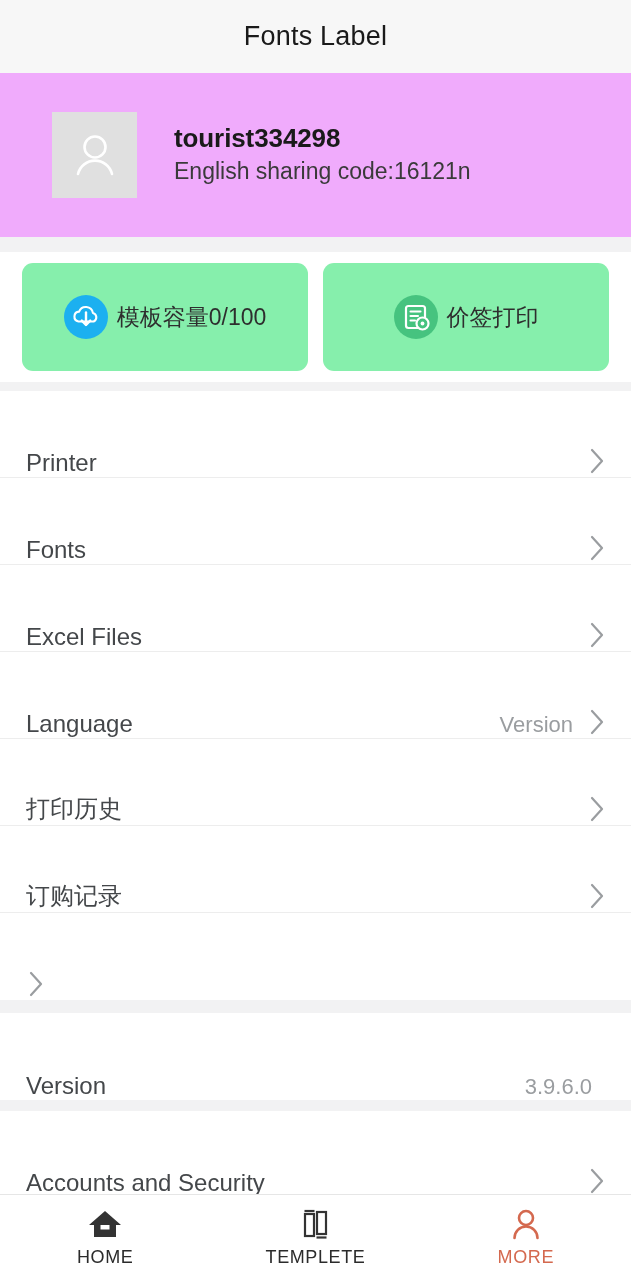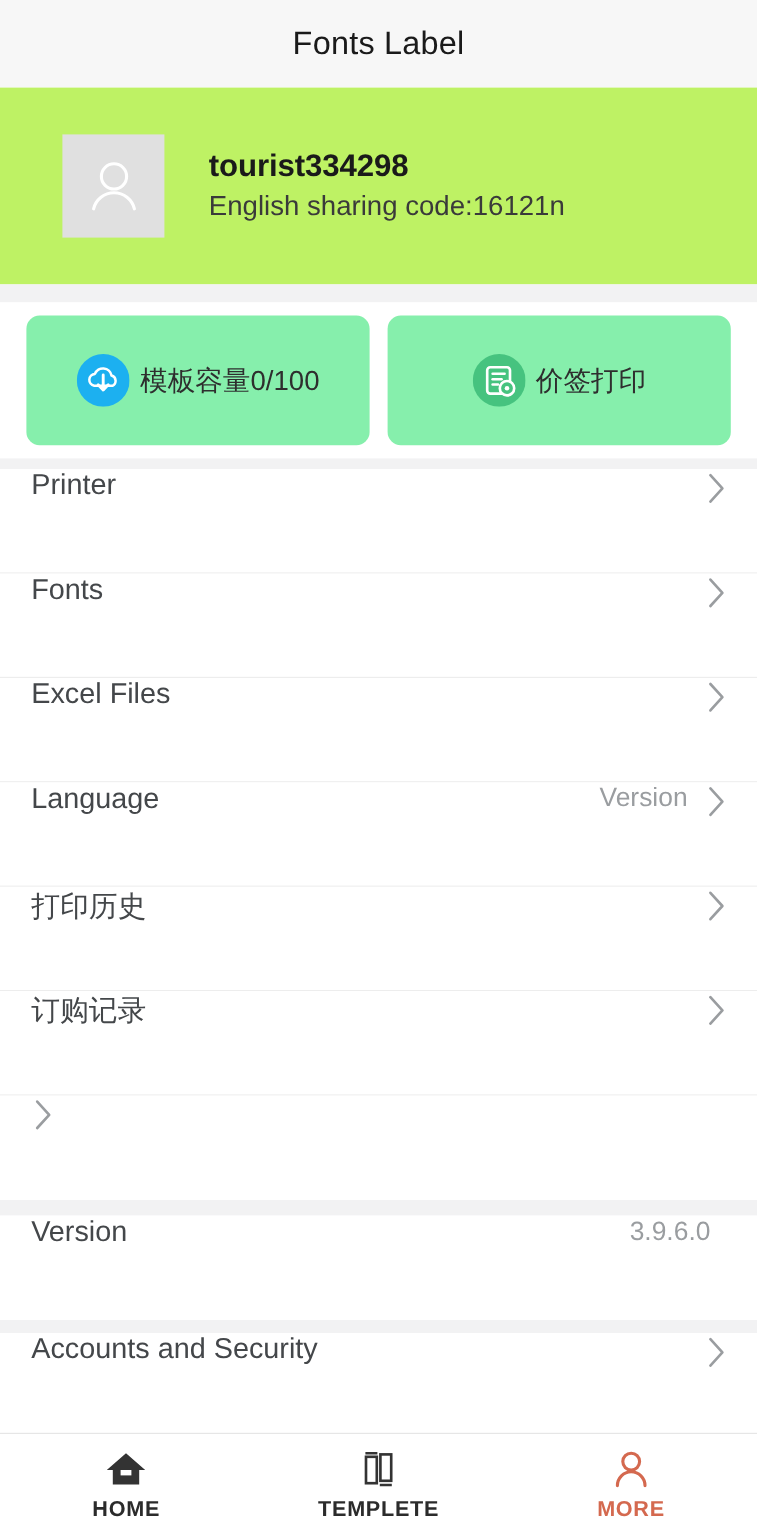--- a/index.html
+++ b/index.html
@@ -33,21 +33,21 @@
   .titlebar-text {
     font-size: 27px;
     color: #1a1a1a;
     letter-spacing: 0.2px;
     font-weight: 400;
   }
 
   
   .profile {
     height: 164px;
-    background: #bef264;
+    background: #f0abfc;
     display: flex;
     align-items: center;
     padding-left: 52px;
     flex: 0 0 auto;
   }
   .avatar {
     width: 85px;
     height: 86px;
     background: #e0e0e0;
     display: flex;
@@ -112,21 +112,21 @@
     font-size: 23px;
     color: #2e2e2e;
     white-space: nowrap;
   }
 
   
   .list { background: #ffffff; flex: 0 0 auto; }
   .row {
     height: 87px;
     display: flex;
-    align-items: flex-start;
+    align-items: flex-end;
     padding: 0 24px 0 26px;
     border-bottom: 1px solid #ededed;
     background: #ffffff;
     cursor: pointer;
   }
   .row:last-child { border-bottom: 1px solid #ededed; }
   .row-label {
     font-size: 24px;
     color: #44474a;
     flex: 1 1 auto;
@@ -162,21 +162,21 @@
     align-items: center;
     justify-content: center;
     gap: 7px;
     cursor: pointer;
   }
   .nav-icon { display: block; height: 32px; }
   .nav-label {
     font-size: 18px;
     letter-spacing: 0.6px;
     color: #2b2b2b;
-    font-weight: 700;
+    font-weight: 400;
   }
   .navitem.active .nav-label { color: #d4694f; }
 </style>
 </head>
 <body>
 
 <div class="phone">
 
   <div class="titlebar">
     <div class="titlebar-text">Fonts Label</div>

